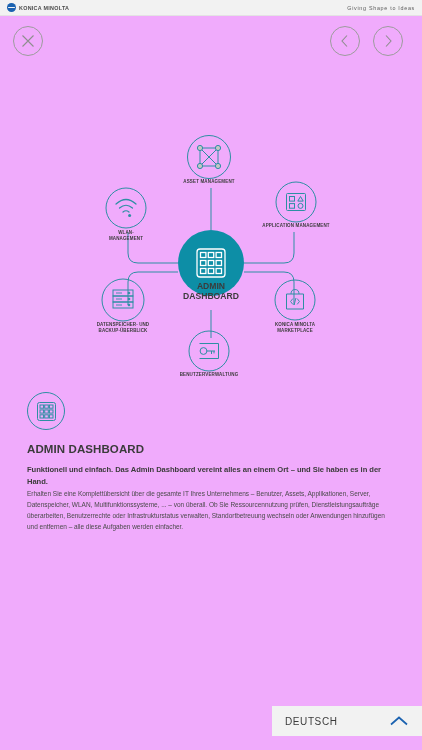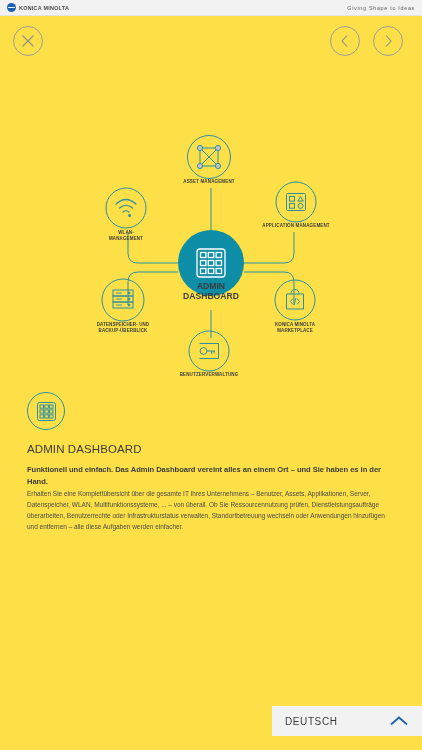--- a/index.html
+++ b/index.html
@@ -2,21 +2,21 @@
 <html><head>
 <meta charset="utf-8">
 <style>
   * { box-sizing: border-box; margin: 0; padding: 0; }
   html, body {
     width: 422px; height: 750px;
     font-family: "Liberation Sans", sans-serif;
     background: #c6c6c6;
     overflow: hidden;
   }
-  #app { position: relative; width: 422px; height: 750px; background: #fde047; }
+  #app { position: relative; width: 422px; height: 750px; background: #f0abfc; }
 
   
   .brandbar {
     position: absolute; top: 0; left: 0; width: 422px; height: 16px;
     background: #f2f2f2;
     display: flex; align-items: center; justify-content: space-between;
     padding: 0 7px;
     border-bottom: 1px solid #e3e3e3;
   }
   .brand-left { display: flex; align-items: center; gap: 3px; }
@@ -53,21 +53,21 @@
 
   
   .content { position: absolute; top: 392px; left: 27px; width: 370px; }
   .badge {
     width: 38px; height: 38px; border-radius: 50%;
     border: 1px solid #2d8fa3;
     display: flex; align-items: center; justify-content: center;
     margin-bottom: 13px;
   }
   .sec-title {
-    font-size: 11.5px; font-weight: 400; letter-spacing: .1px;
+    font-size: 11.5px; font-weight: 700; letter-spacing: .1px;
     color: #3b3b3b; margin-bottom: 9px;
   }
   .sec-lead {
     font-size: 7.6px; font-weight: 700; line-height: 1.55;
     color: #3b3b3b; margin-bottom: 0; letter-spacing: -.05px;
   }
   .sec-body {
     font-size: 6.5px; line-height: 1.72; color: #4a4a4a; letter-spacing: -.02px;
   }
 

